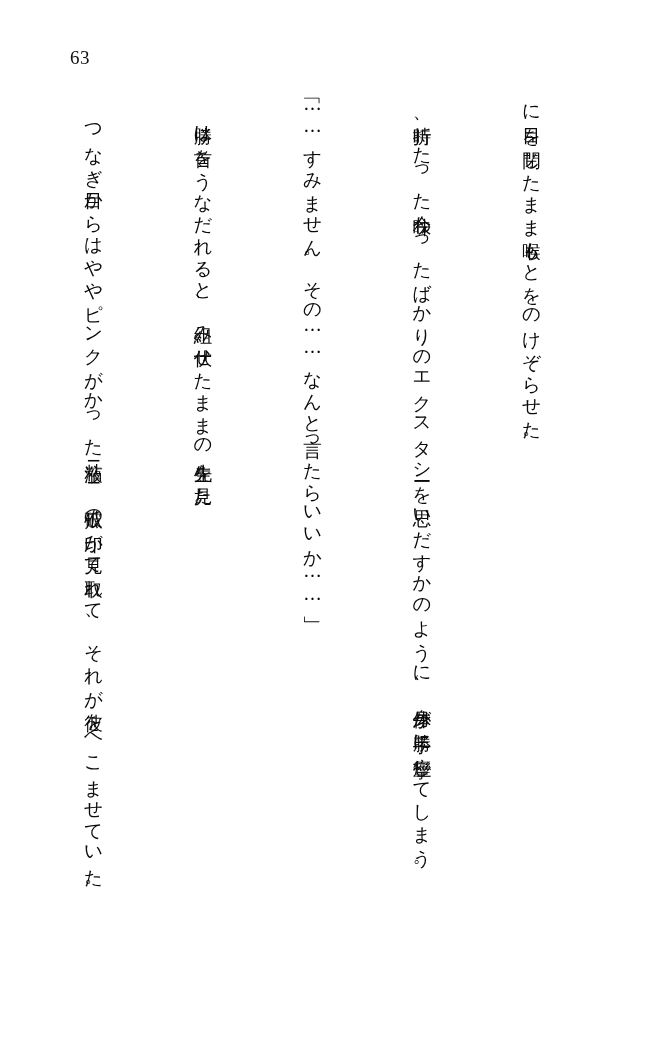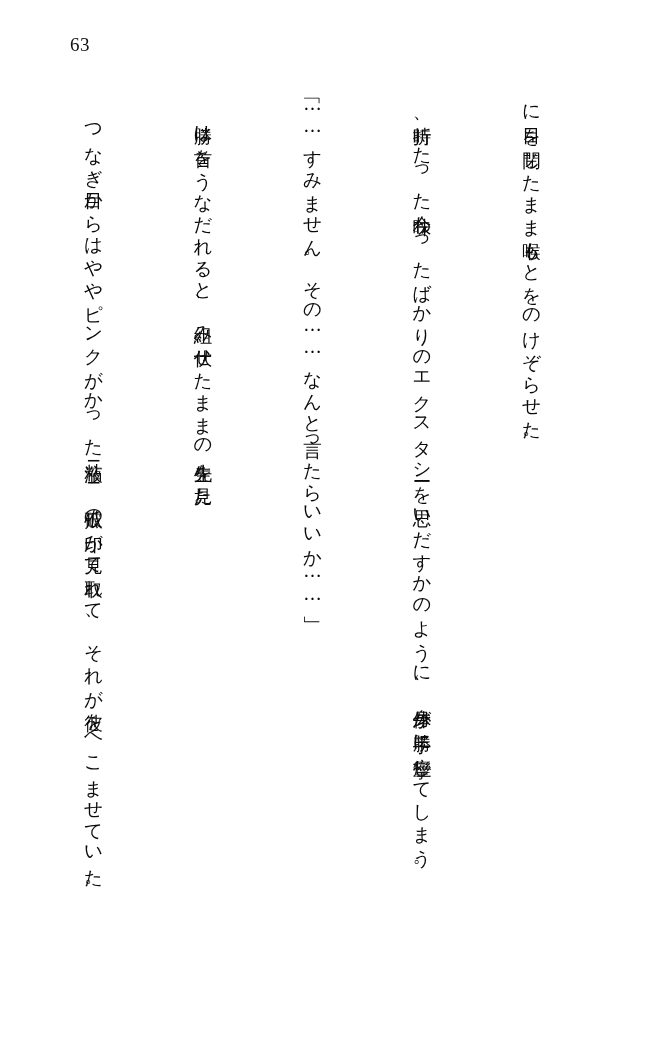--- a/index.html
+++ b/index.html
@@ -16,21 +16,21 @@
   }
   .page {
     position: relative;
     width: 668px;
     height: 1050px;
     background: #ffffff;
     box-sizing: border-box;
   }
   .page-number {
     position: absolute;
-    top: 34px;
+    top: 47px;
     left: 70px;
     font-size: 19px;
     font-family: "Liberation Serif", "DejaVu Serif", serif;
     letter-spacing: 0.5px;
     color: #111;
   }
   .text-body {
     position: absolute;
     top: 92px;
     right: 46px;

